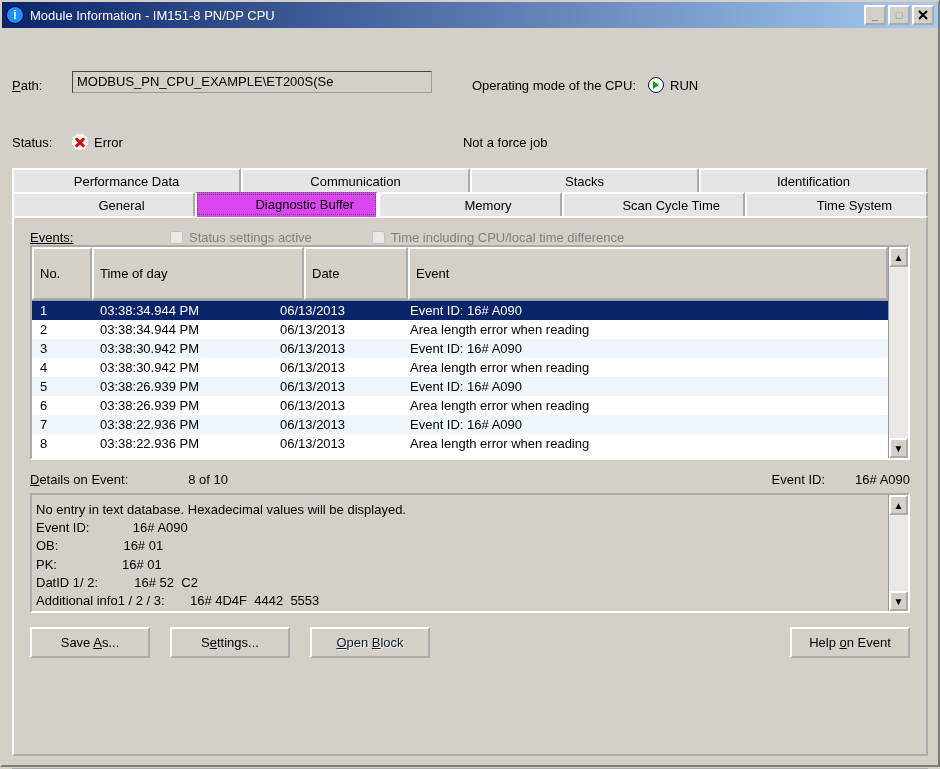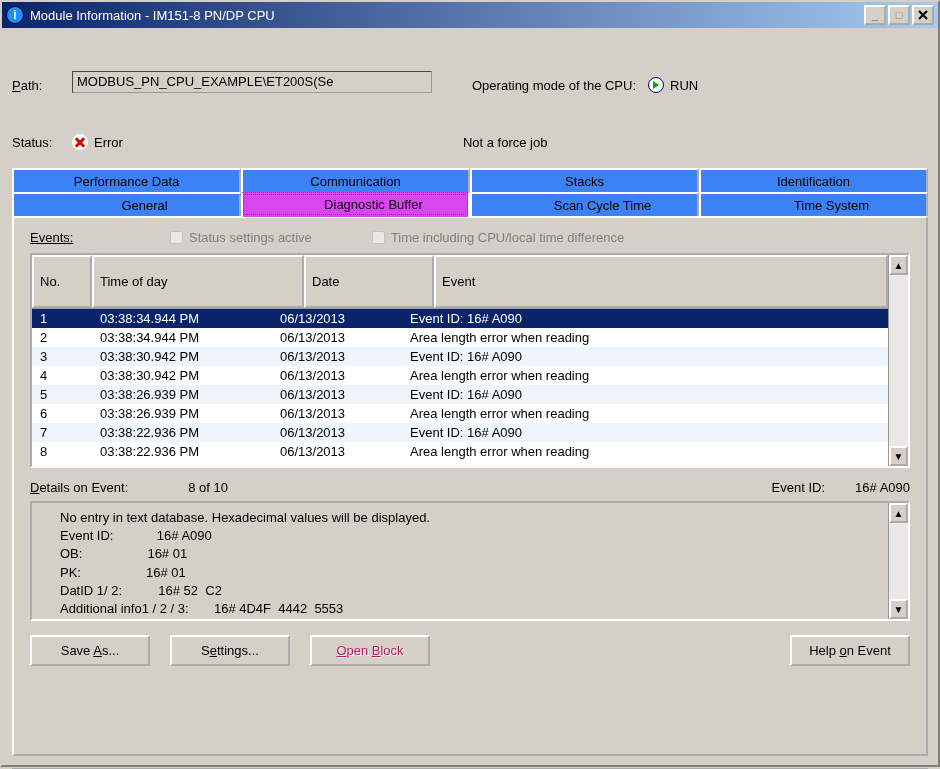--- a/index.html
+++ b/index.html
@@ -21,59 +21,59 @@
 .run-icon span { width: 0; height: 0; border-left: 6px solid #0a0; border-top: 4px solid transparent; border-bottom: 4px solid transparent; }
 .run-icon-hold { display: flex; align-items: center; }
 
 .error-icon { width: 16px; height: 16px; border-radius: 50%; background: #fff; display: inline-flex; align-items: center; justify-content: center; margin-right: 6px; position: relative; }
 .error-icon::before, .error-icon::after { content: ''; position: absolute; width: 12px; height: 3px; background: #d00; border-radius: 1px; }
 .error-icon::before { transform: rotate(45deg); }
 .error-icon::after { transform: rotate(-45deg); }
 
 .tabs-wrap { margin-top: 12px; }
 .tab-row { display: flex; }
-.tab { border: 2px outset #fff; border-bottom: none; background: #3b82f6; padding: 4px 8px; text-align: center; position: relative; cursor: default; }
+.tab { border: 2px outset #fff; border-bottom: none; background: #e5e5e5; padding: 4px 8px; text-align: center; position: relative; cursor: default; }
 .tab.active { background: #d946ef; z-index: 2; border-style: dotted solid none solid; border-width: 1px 2px 0 2px; border-color: #666 #fff #fff #fff; outline: 1px dotted #555; outline-offset: -3px; }
 .tab-row.upper .tab { flex: 1; }
 .tab-row.lower .tab { flex: 1; padding-left: 44px; }
 .tab-row.lower { position: relative; top: -1px; }
 
 .tab-panel { border: 2px outset #fff; background: #d4d0c8; padding: 12px 16px; height: 540px; position: relative; top: -2px; }
 
-.filter-row { display: flex; align-items: flex-end; margin-bottom: 8px; }
+.filter-row { display: flex; align-items: flex-end; margin-bottom: 0; }
 .filter-row .ev-label { width: 140px; text-decoration: underline; text-decoration-style: solid; }
 .filter-row .ev-label u { text-decoration: underline; }
 .chk { display: flex; align-items: center; color: #808080; margin-right: 60px; }
 .chk input { margin-right: 6px; }
 
 .table-box { border: 2px inset #fff; background: #fff; height: 215px; display: flex; }
 .table-inner { flex: 1; overflow: hidden; }
 .table-head { display: flex; background: #d4d0c8; border-bottom: 1px solid #999; }
 .table-head .th { border: 2px outset #fff; padding: 17px 6px; font-weight: normal; }
-.th.c1 { width: 60px; } .th.c2 { width: 212px; } .th.c3 { width: 130px; } .th.c4 { flex: 1; }
+.th.c1 { width: 60px; } .th.c2 { width: 212px; } .th.c3 { width: 104px; } .th.c4 { flex: 1; }
 .table-body .tr { display: flex; }
 .table-body .tr .td { padding: 2px 8px; }
 .td.c1 { width: 60px; } .td.c2 { width: 180px; } .td.c3 { width: 130px; } .td.c4 { flex: 1; }
 .tr.sel { background: #0a246a; color: white; }
 .tr.odd { background: #eef5fb; }
 .scrollbar { width: 20px; background: #d4d0c8; border-left: 1px solid #999; display: flex; flex-direction: column; }
 .scrollbar .arrow { height: 20px; border: 2px outset #fff; display: flex; align-items: center; justify-content: center; font-size: 10px; }
 .scrollbar .track { flex: 1; background: repeating-conic-gradient(#d4d0c8 0% 25%, #fff 0% 50%) 50% / 2px 2px; }
 
 .details-row { display: flex; margin: 12px 0 6px; }
 .details-row .dl { margin-right: 40px; }
 .details-row .count { margin-right: auto; margin-left: 20px; }
 
 .details-box { border: 2px inset #fff; background: #d4d0c8; height: 120px; display: flex; }
-.details-box .content { flex: 1; padding: 6px 28px; white-space: pre; line-height: 1.4; }
+.details-box .content { flex: 1; padding: 6px 4px; white-space: pre; line-height: 1.4; }
 
 .btn-row { display: flex; gap: 20px; margin-top: 14px; }
 .btn-row .spacer { flex: 1; }
 .btn { border: 2px outset #fff; background: #d4d0c8; padding: 6px 12px; min-width: 120px; text-align: center; cursor: default; }
-.btn.disabled { color: #be185d; text-shadow: 1px 1px 0 #fff; }
+.btn.disabled { color: #0f172a; text-shadow: 1px 1px 0 #fff; }
 
 .bottom-row { border-top: 2px groove #fff; margin-top: 10px; padding-top: 12px; display: flex; gap: 20px; }
 .bottom-row .btn { min-width: 110px; }
 .bottom-row .btn.close { border: 8px solid #0f172a; box-shadow: inset -1px -1px 0 #555, inset 1px 1px 0 #fff; }
 
 u { text-decoration: underline; }
 </style>
 </head>
 <body>
 
@@ -113,20 +113,21 @@
   <div class="tabs-wrap">
     <div class="tab-row upper">
       <div class="tab">Performance Data</div>
       <div class="tab">Communication</div>
       <div class="tab">Stacks</div>
       <div class="tab">Identification</div>
     </div>
     <div class="tab-row lower">
       <div class="tab">General</div>
       <div class="tab active">Diagnostic Buffer</div>
+      <div class="tab">Memory</div>
       <div class="tab">Scan Cycle Time</div>
       <div class="tab">Time System</div>
     </div>
 
     <div class="tab-panel">
 
       <div class="filter-row">
         <span class="ev-label"><u>E</u>vents:</span>
         <label class="chk">
           <input type="checkbox" disabled="" style="">

